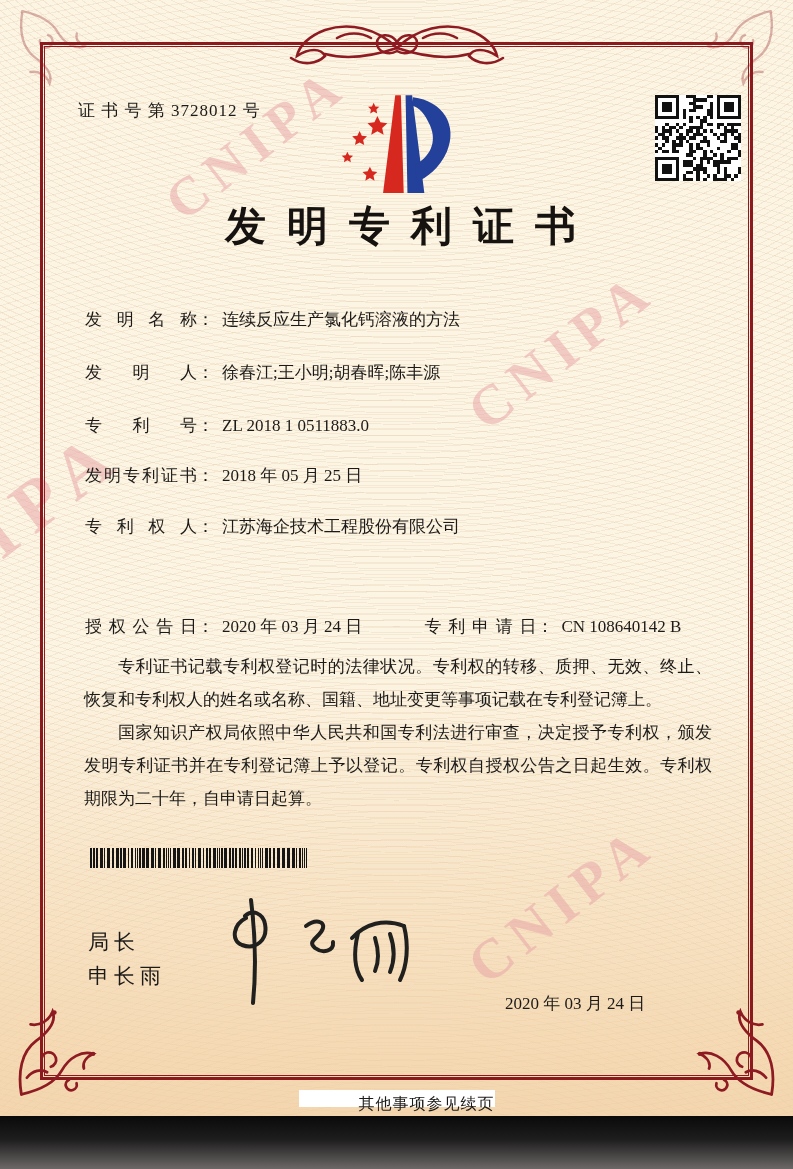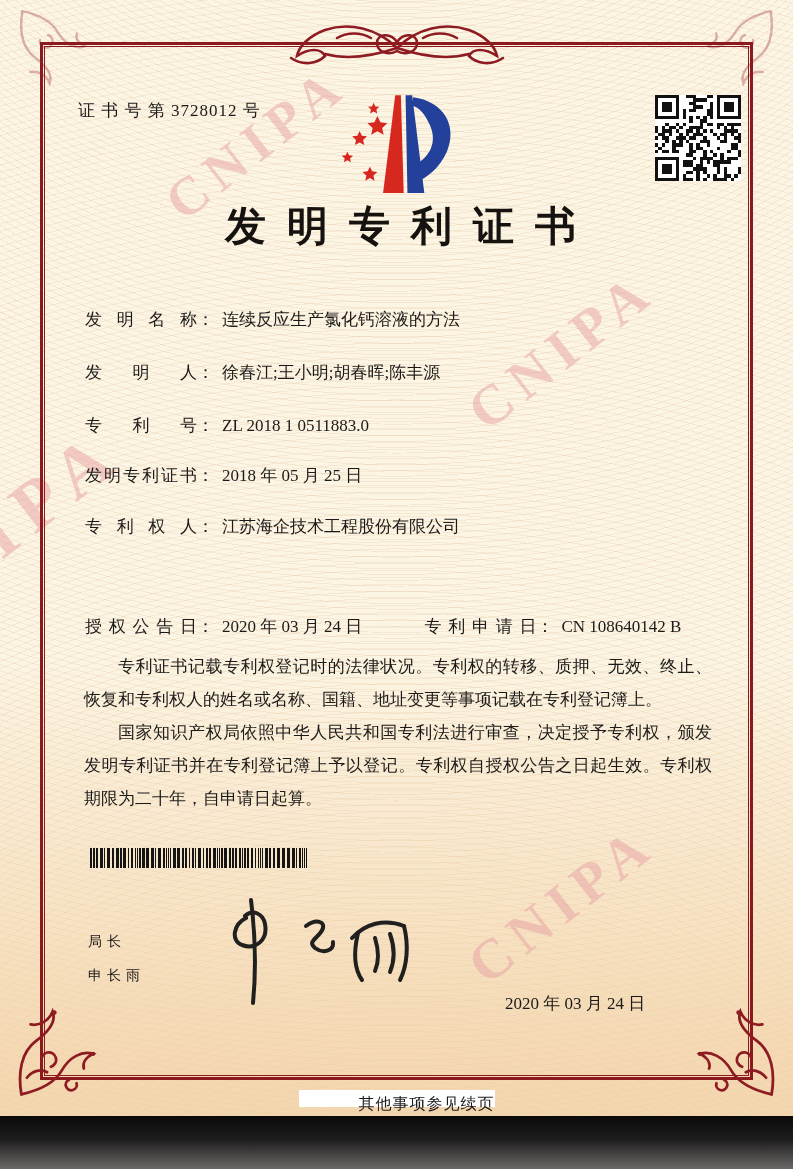--- a/index.html
+++ b/index.html
@@ -39,21 +39,21 @@
   .flabel{display:inline-block;width:112px;text-align:justify;text-align-last:justify;vertical-align:top;}
   .fcolon{display:inline-block;margin-right:8px;}
   .grp{display:inline-block;}
   .grp2{margin-left:58px;}
   .r1{top:308px}.r2{top:361px}.r3{top:414px}.r4{top:464px}.r5{top:515px}.r6{top:565px}.r7{top:615px}
   .paras{position:absolute;left:84px;top:650px;width:628px;font-size:17px;line-height:33px;
          text-align:justify;}
   .paras p{margin:0;text-indent:2em;}
   .barcode{position:absolute;left:90px;top:848px;width:226px;height:20px;display:flex;align-items:stretch;}
   .barcode i{display:block;background:#151515;height:100%;}
-  .director{position:absolute;left:88px;top:925px;font-size:14px;letter-spacing:5px;line-height:34px;}
+  .director{position:absolute;left:88px;top:925px;font-size:21px;letter-spacing:5px;line-height:34px;}
   .sig{position:absolute;left:218px;top:896px;width:212px;height:112px;}
   .issue-date{position:absolute;left:505px;top:992px;font-size:17px;}
   .pagenum{position:absolute;left:0;top:1047px;width:100%;text-align:center;font-size:14px;letter-spacing:2px;}
   .note-strip{position:absolute;left:50%;transform:translateX(-50%);top:1090px;width:196px;height:17px;
       background:#ffffff;z-index:4;text-align:right;font-size:16px;line-height:27px;letter-spacing:1px;}
   .dark-edge{position:absolute;left:0;bottom:0;width:100%;height:53px;z-index:3;
       background:linear-gradient(180deg,#0a0a0a 0%,#1f1e1e 45%,#6b6867 100%);}
   svg{display:block;}
 </style>
 </head>

